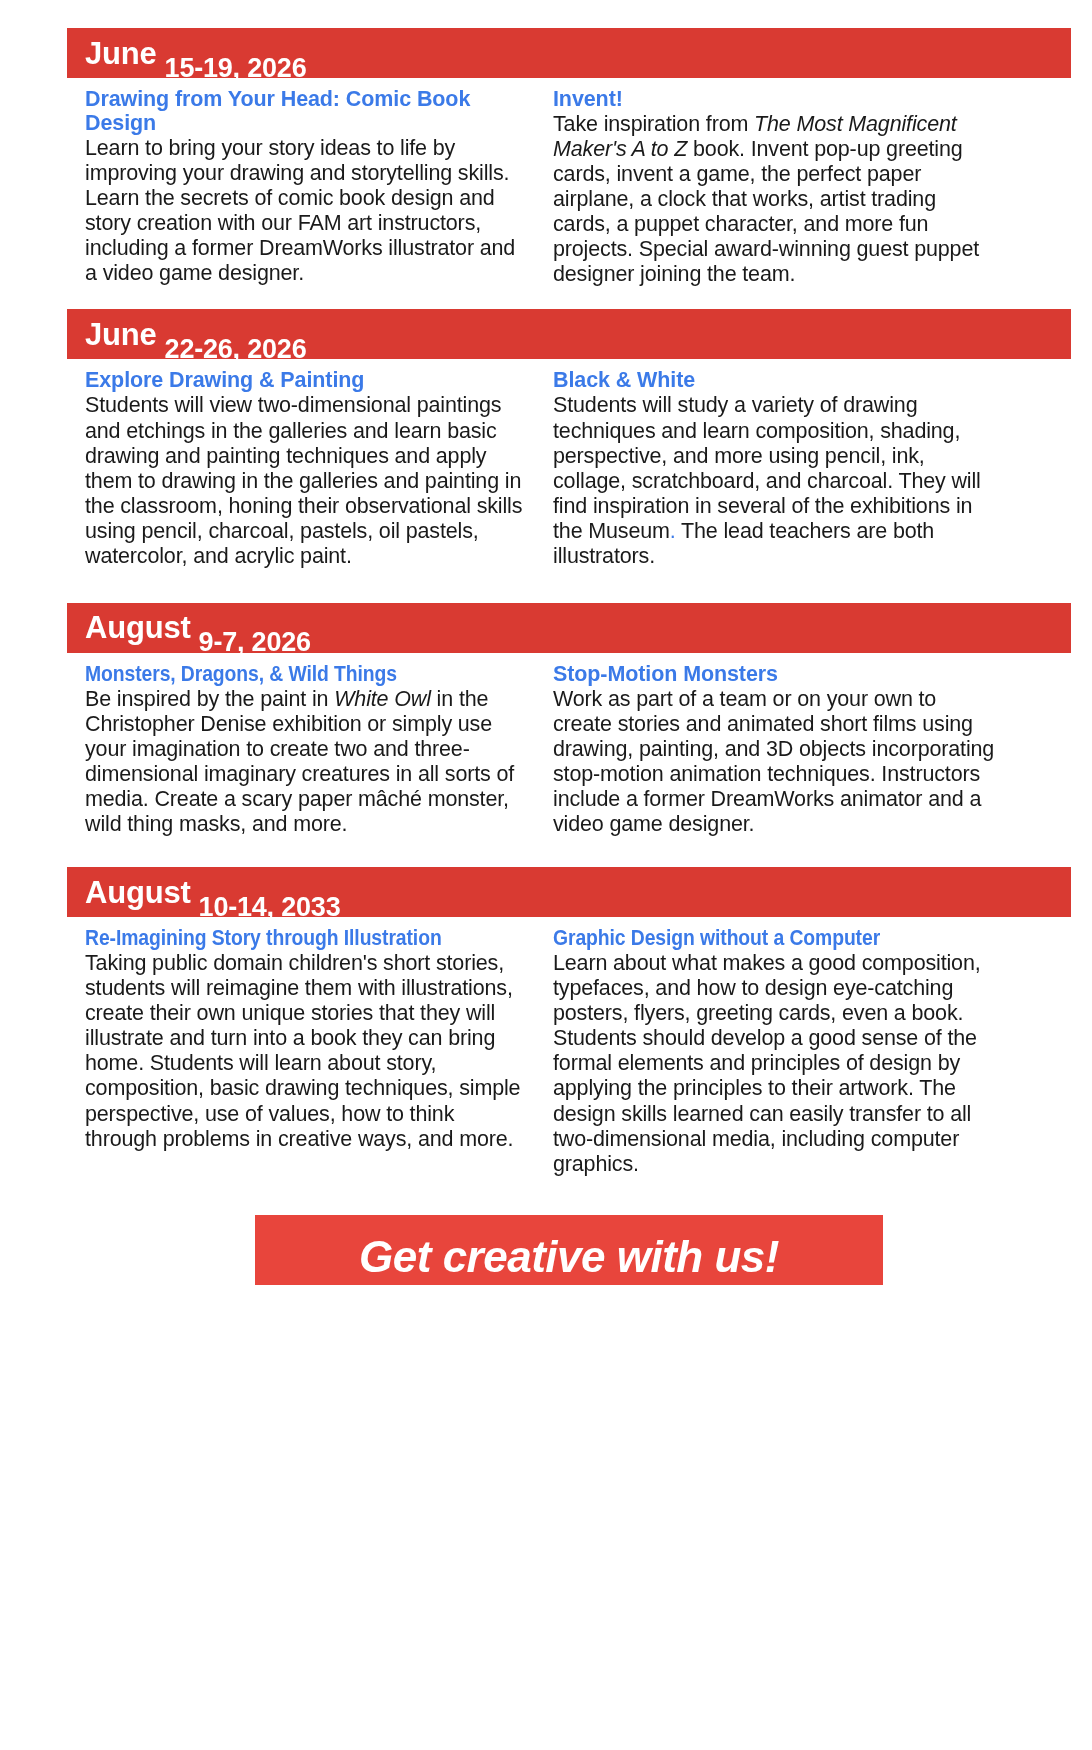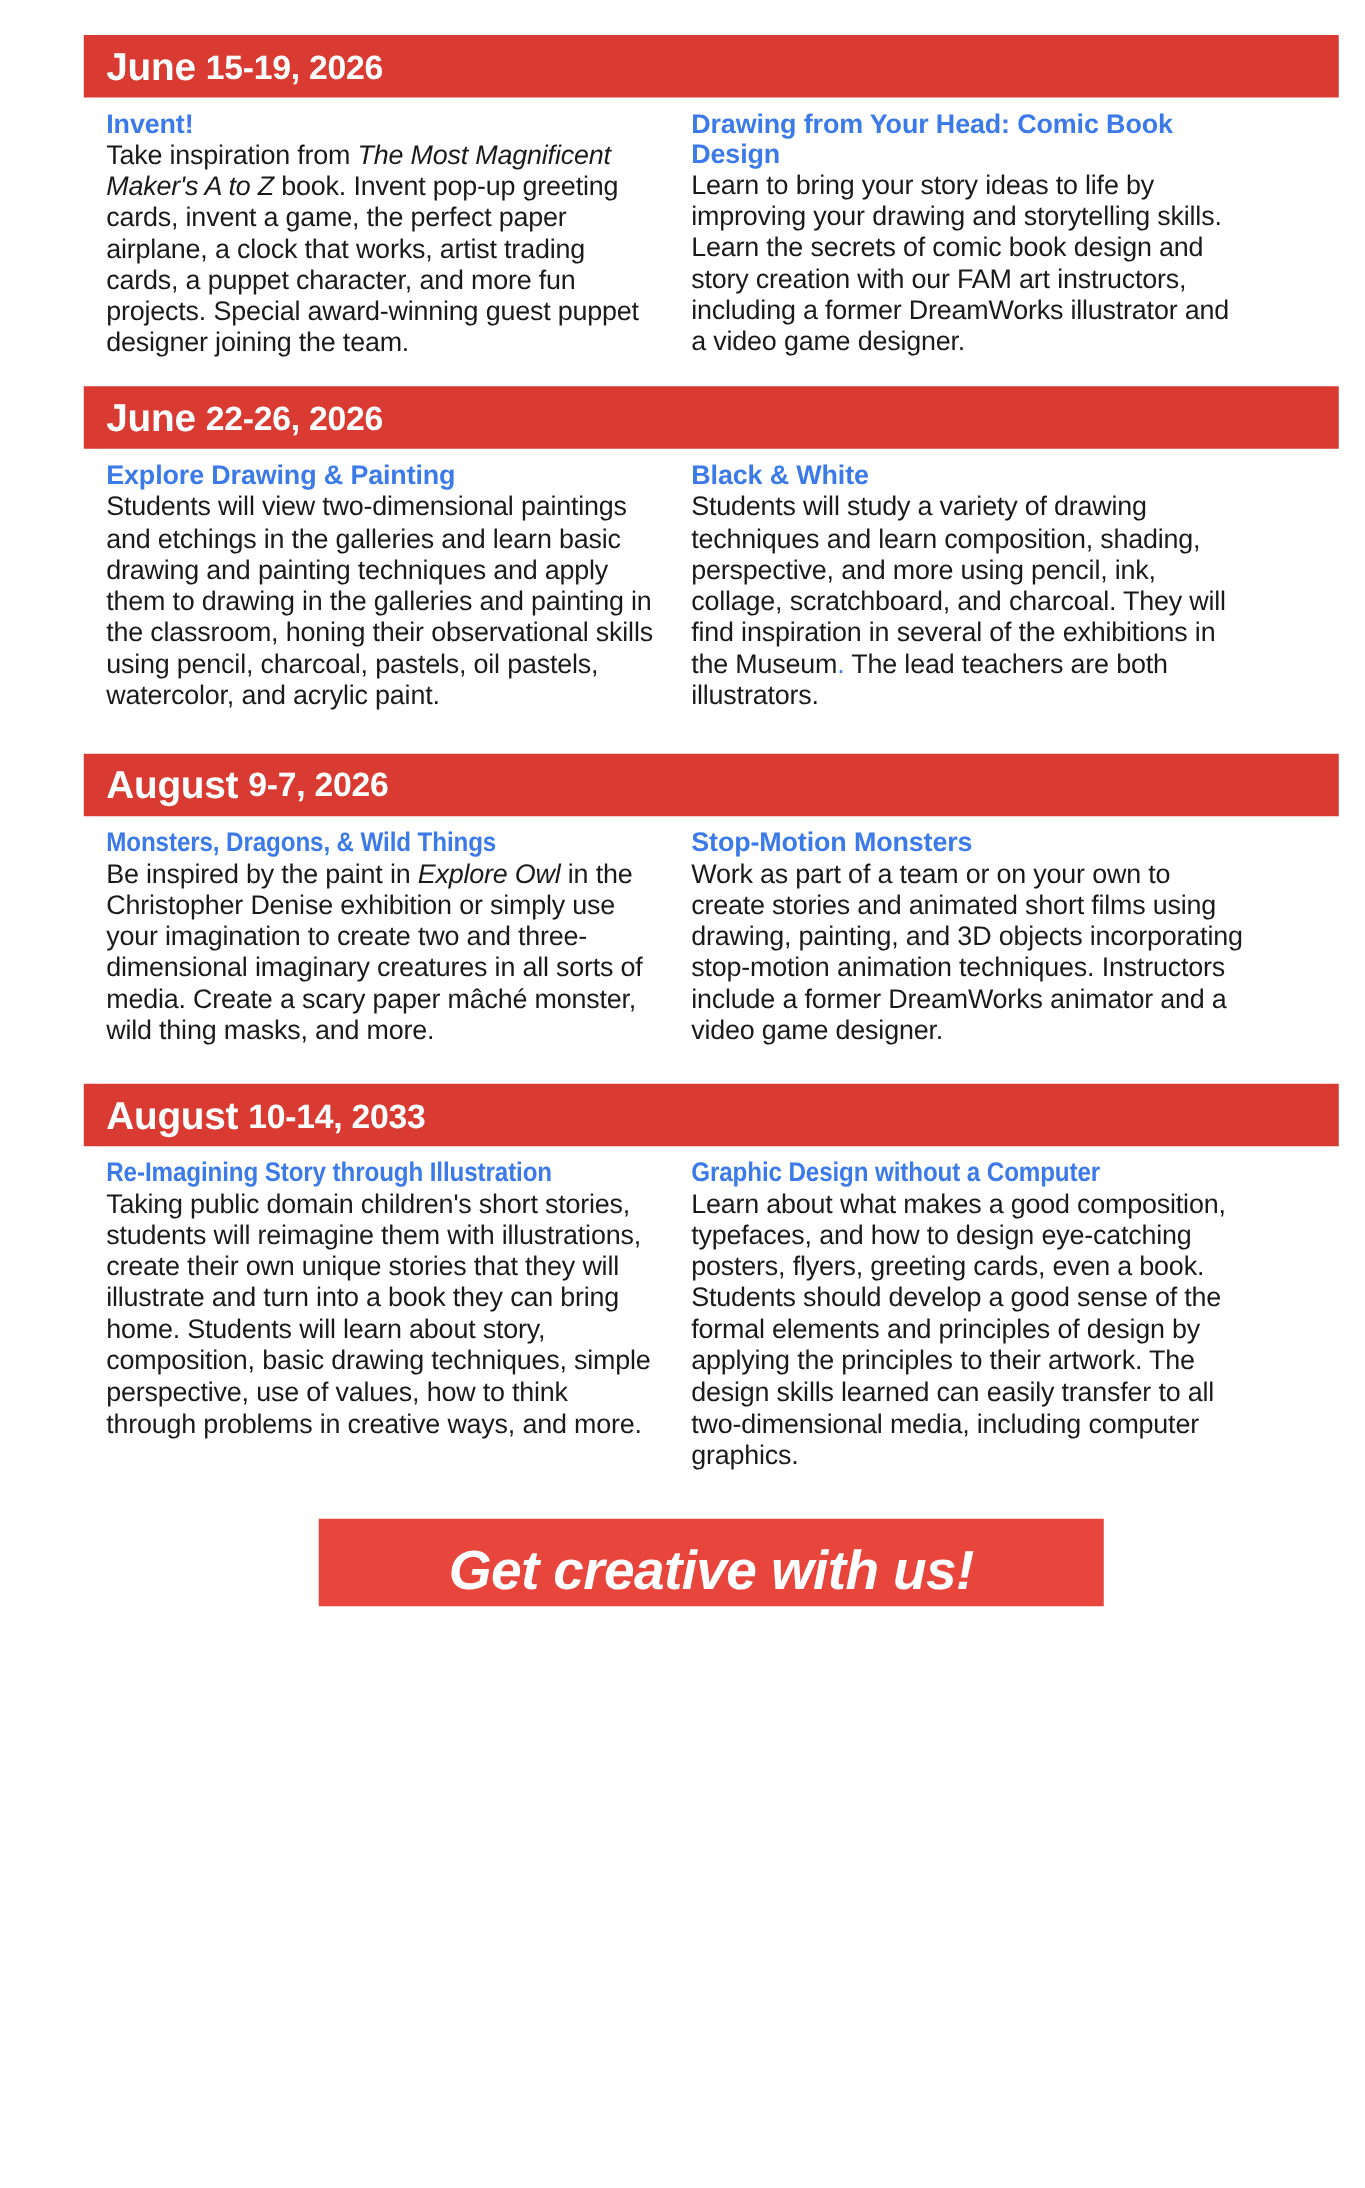--- a/index.html
+++ b/index.html
@@ -40,21 +40,21 @@
     line-height: 1;
   }
   .week-banner .days {
     color: #ffffff;
     font-size: 27px;
     font-weight: bold;
     letter-spacing: -0.2px;
     line-height: 1;
     margin-left: 8px;
     position: relative;
-    top: 1px;
+    top: 15px;
   }
 
   
   .cols {
     display: flex;
     margin: 0 44px;
     padding-top: 9px;
   }
   .col {
     width: 468px;
@@ -123,28 +123,28 @@
 
 <div class="page">
 
   <div class="gap-1"></div>
   <div class="section">
     <div class="week-banner">
       <span class="month">June</span>
       <span class="days">15-19, 2026</span>
     </div>
     <div class="cols">
+      <div class="col right">
+        <div class="course-title">Drawing from Your Head: Comic Book Design</div>
+        <p class="course-body">Learn to bring your story ideas to life by improving your drawing and storytelling skills. Learn the secrets of comic book design and story creation with our FAM art instructors, including a former DreamWorks illustrator and a video game designer.</p>
+      </div>
       <div class="col left">
         <div class="course-title">Invent!</div>
         <p class="course-body"><span>Take inspiration from </span><em>The Most Magnificent Maker's A to Z</em><span> book. Invent pop-up greeting cards, invent a game, the perfect paper airplane, a clock that works, artist trading cards, a puppet character, and more fun projects. Special award-winning guest puppet designer joining the team.</span></p>
       </div>
-      <div class="col right">
-        <div class="course-title">Drawing from Your Head: Comic Book Design</div>
-        <p class="course-body">Learn to bring your story ideas to life by improving your drawing and storytelling skills. Learn the secrets of comic book design and story creation with our FAM art instructors, including a former DreamWorks illustrator and a video game designer.</p>
-      </div>
     </div>
   </div>
 
   <div class="gap-2"></div>
   <div class="section">
     <div class="week-banner">
       <span class="month">June</span>
       <span class="days">22-26, 2026</span>
     </div>
     <div class="cols">
@@ -161,21 +161,21 @@
 
   <div class="gap-3"></div>
   <div class="section">
     <div class="week-banner">
       <span class="month">August</span>
       <span class="days">9-7, 2026</span>
     </div>
     <div class="cols">
       <div class="col left">
         <div class="course-title condensed">Monsters, Dragons, &amp; Wild Things</div>
-        <p class="course-body"><span>Be inspired by the paint in </span><em>Explore Owl</em><span> in the Christopher Denise exhibition or simply use your imagination to create two and three-dimensional imaginary creatures in all sorts of media. Create a scary paper mâché monster, wild thing masks, and more.</span></p>
+        <p class="course-body"><span>Be inspired by the paint in </span><em>White Owl</em><span> in the Christopher Denise exhibition or simply use your imagination to create two and three-dimensional imaginary creatures in all sorts of media. Create a scary paper mâché monster, wild thing masks, and more.</span></p>
       </div>
       <div class="col right">
         <div class="course-title">Stop-Motion Monsters</div>
         <p class="course-body">Work as part of a team or on your own to create stories and animated short films using drawing, painting, and 3D objects incorporating stop-motion animation techniques. Instructors include a former DreamWorks animator and a video game designer.</p>
       </div>
     </div>
   </div>
 
   <div class="gap-4"></div>
   <div class="section">

